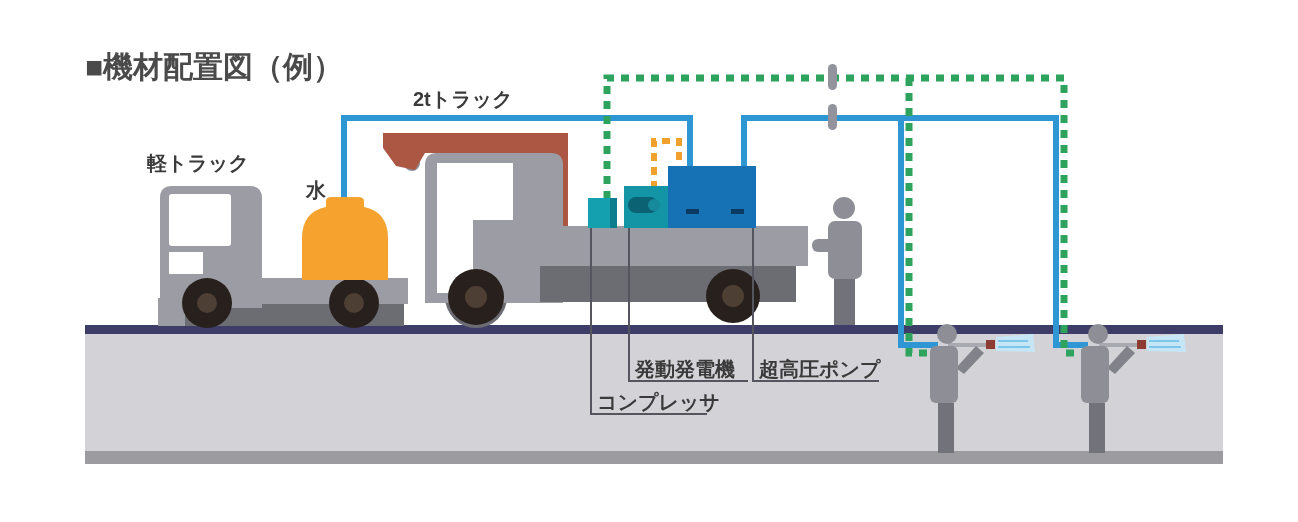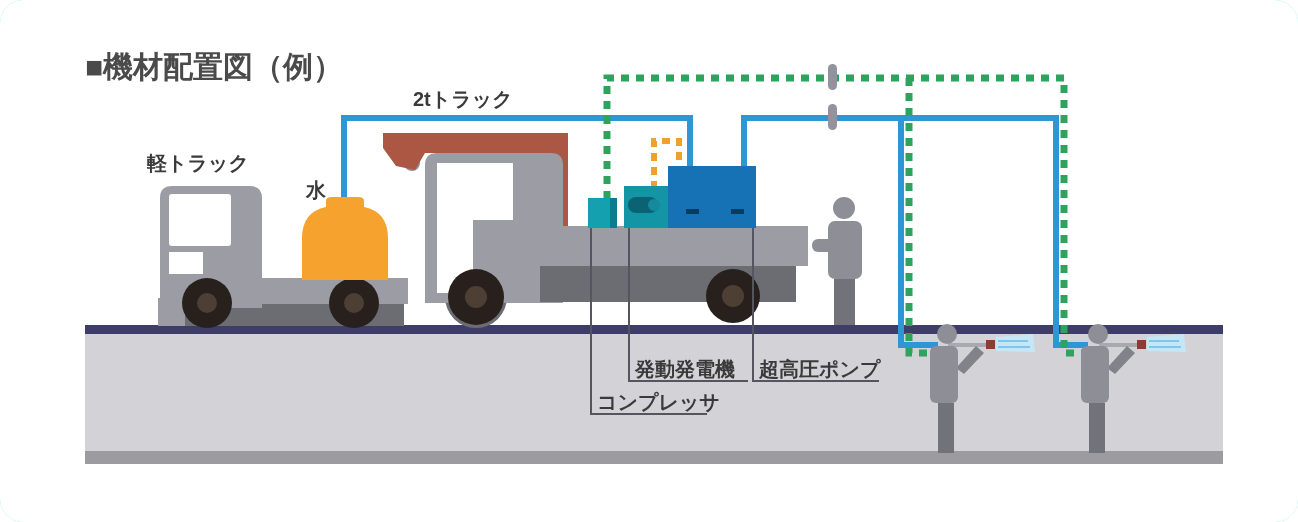--- a/index.html
+++ b/index.html
@@ -1,17 +1,17 @@
 <!DOCTYPE html>
 <html><head>
 <meta charset="utf-8">
 <style>
   html,body{margin:0;padding:0;background:#ffffff;}
   .stage{position:relative;width:1298px;height:522px;background:#5eead4;overflow:hidden;
-         font-family:"Liberation Sans","DejaVu Sans",sans-serif;border-radius:23px;}
+         font-family:"Liberation Sans","DejaVu Sans",sans-serif;}
   svg{display:block;}
   text{font-family:"Liberation Sans","DejaVu Sans",sans-serif;fill:#3a3a3a;}
   .title-text{font-size:30px;font-weight:700;fill:#4a4a4a;}
   .lbl{font-size:20px;font-weight:600;fill:#3a3a3a;}
 </style>
 </head>
 <body>
 
 <div class="stage">
 <svg width="1298" height="522" viewBox="0 0 1298 522">

